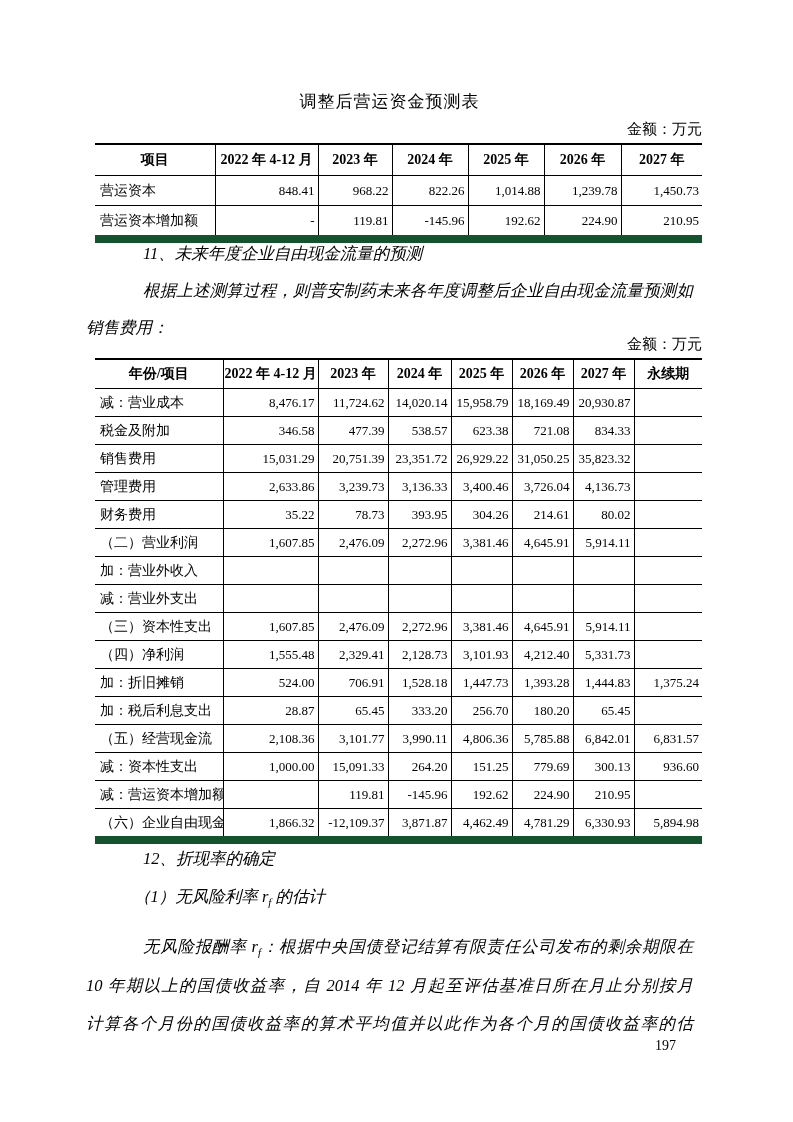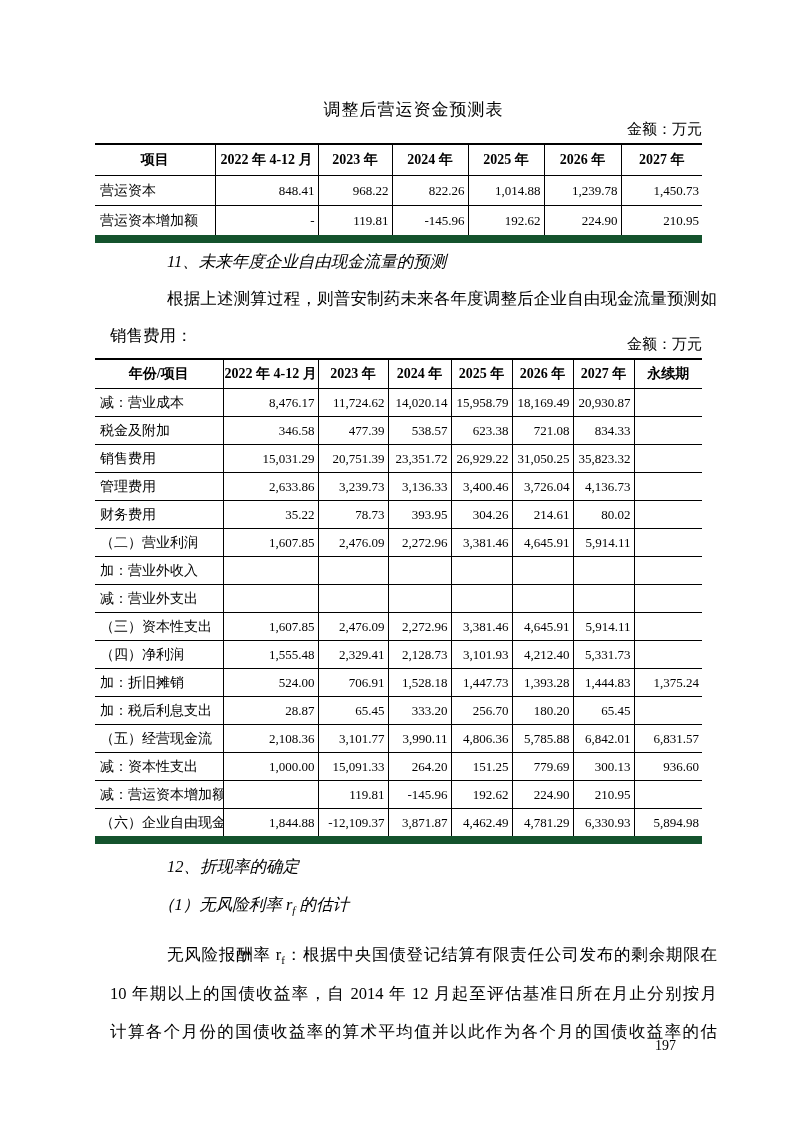--- a/index.html
+++ b/index.html
@@ -5,31 +5,31 @@
   html,body{margin:0;padding:0;background:#888;}
   .page{
     position:relative;
     width:793px;height:1122px;
     background:#ffffff;
     color:#000;
     font-family:"Liberation Serif","DejaVu Serif",serif;
     margin:0 auto;
     overflow:hidden;
   }
-  .content{position:absolute;left:110px;width:607px;margin-top:8px;}
+  .content{position:absolute;left:86px;width:607px;}
   .doc-title{top:90px;text-align:center;font-size:17px;letter-spacing:1px;}
   .unit-label{position:absolute;width:607px;left:95px;text-align:right;font-size:15px;}
   #unit1{top:120px;}
   #unit2{top:335px;}
   .heading{font-size:16.5px;font-style:italic;}
   #heading11{top:243px;padding-left:57px;}
   #heading12{top:848px;padding-left:57px;}
   #subheading12{top:886px;padding-left:48px;}
   .para{font-size:16.5px;}
-  .pline{width:607px;}
+  .pline{width:607px;font-style:italic;}
   .fill{text-align:justify;text-align-last:justify;}
   .indent{text-indent:57px;}
   #para1{top:272px;}
   #para1 .pline{line-height:37px;}
   #para2{top:928px;}
   #para2 .pline{line-height:38.5px;}
   sub{font-size:11px;line-height:0;}
   table{
     position:absolute;left:95px;
     width:607px;
@@ -282,21 +282,21 @@
           <td class="num"></td>
           <td class="num">119.81</td>
           <td class="num">-145.96</td>
           <td class="num">192.62</td>
           <td class="num">224.90</td>
           <td class="num">210.95</td>
           <td class="num"></td>
         </tr>
         <tr>
           <td class="rowlabel">（六）企业自由现金流</td>
-          <td class="num">1,844.88</td>
+          <td class="num">1,866.32</td>
           <td class="num">-12,109.37</td>
           <td class="num">3,871.87</td>
           <td class="num">4,462.49</td>
           <td class="num">4,781.29</td>
           <td class="num">6,330.93</td>
           <td class="num">5,894.98</td>
         </tr>
       </tbody>
   </table>
 

